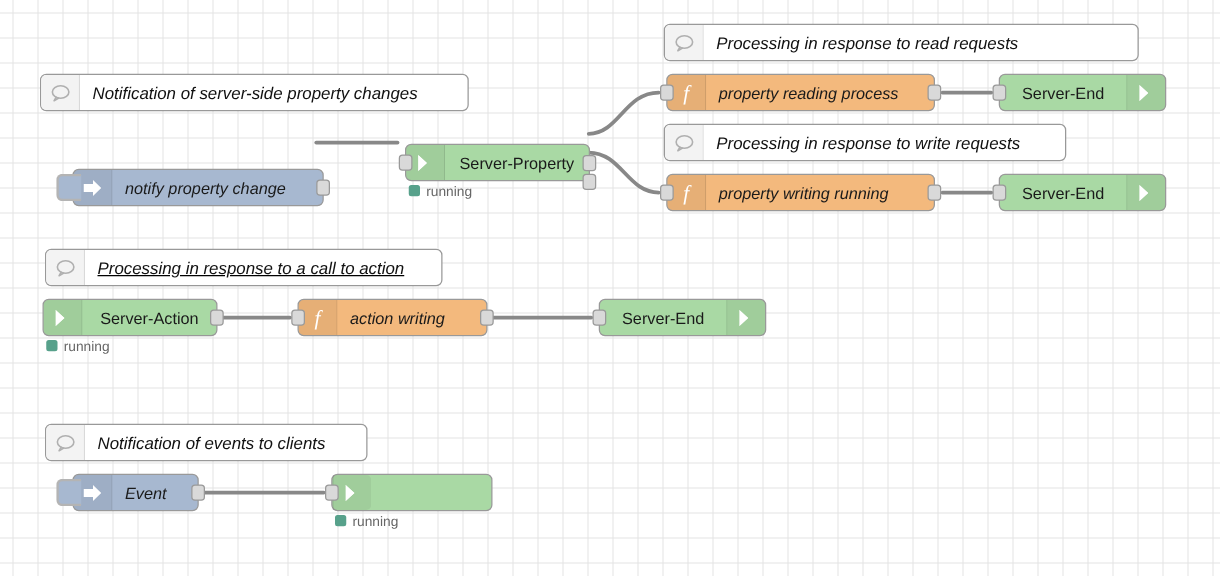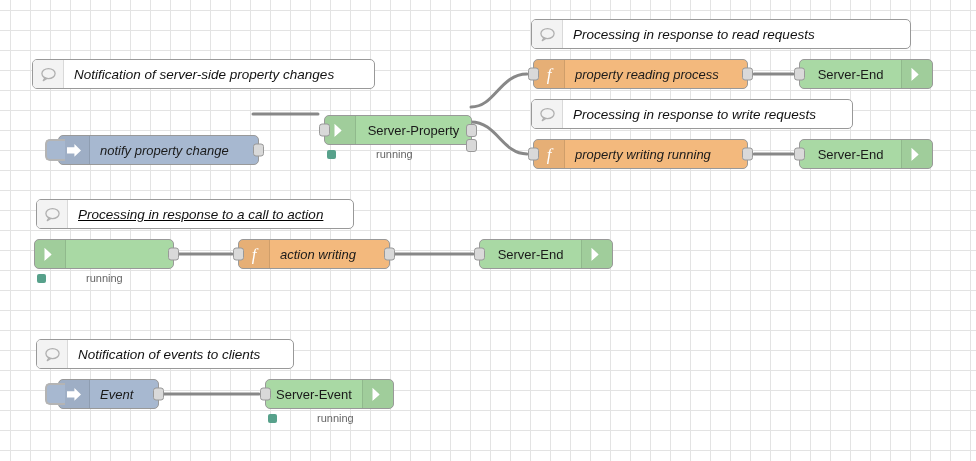--- a/index.html
+++ b/index.html
@@ -91,26 +91,24 @@
   }
   .port.in{left:-6px;}
   .port.out{right:-6px;}
 
   
   .status{
     position:absolute;
     left:2px;
     top:32px;
     display:flex;
-    align-items:center;
     font-size:11px;
     color:#666666;
     white-space:nowrap;
     z-index:2;
-    gap:35px;
   }
   .status .dot{
     width:9px;height:9px;
     border-radius:2px;
     background:#57a18b;
     margin-right:5px;
     display:inline-block;
   }
   
   .inject-btn{
@@ -266,20 +264,21 @@
     <div class="label">Processing in response to a call to action</div>
   </div>
 
   <div class="node n-green" style="left:34px; top:239px; width:140px;">
     <div class="icon-tray plain">
       <svg class="glyph" width="16" height="15" viewBox="0 0 16 15">
         <path d="M2.5 1 L9.5 7.4 L2.5 13.8 L4.6 7.4 Z" fill="#ffffff"></path>
         <path d="M2.5 1 L9.5 7.4 L2.5 13.8 Z" fill="#ffffff"></path>
       </svg>
     </div>
+    <div class="label center">Server-Action</div>
     <div class="port out"></div>
     <div class="status">
       <span class="dot"></span>
       <span>running</span>
     </div>
   </div>
 
   <div class="node n-orange" style="left:238px; top:239px; width:152px;">
     <div class="icon-tray plain">
       <svg class="glyph" width="14" height="19" viewBox="0 0 14 19">
@@ -317,21 +316,20 @@
     <div class="icon-tray">
       <svg class="glyph" width="17" height="15" viewBox="0 0 17 15" fill="none" stroke="#b0b0b0" stroke-width="1.3">
         <ellipse cx="8.5" cy="6.6" rx="6.6" ry="5"></ellipse>
         <path d="M5.2 10.4 L3.3 13.6 L7.3 11.3" stroke-linejoin="round"></path>
       </svg>
     </div>
     <div class="label">Notification of events to clients</div>
   </div>
 
   <div class="node n-green" style="left:265px; top:379px; width:129px;">
-    <div class="label center">Server-Event</div>
     <div class="icon-tray right plain">
       <svg class="glyph" width="16" height="15" viewBox="0 0 16 15">
         <path d="M2.5 1 L9.5 7.4 L2.5 13.8 L4.6 7.4 Z" fill="#ffffff"></path>
         <path d="M2.5 1 L9.5 7.4 L2.5 13.8 Z" fill="#ffffff"></path>
       </svg>
     </div>
     <div class="port in"></div>
     <div class="status" style="left:2px;">
       <span class="dot"></span>
       <span>running</span>

